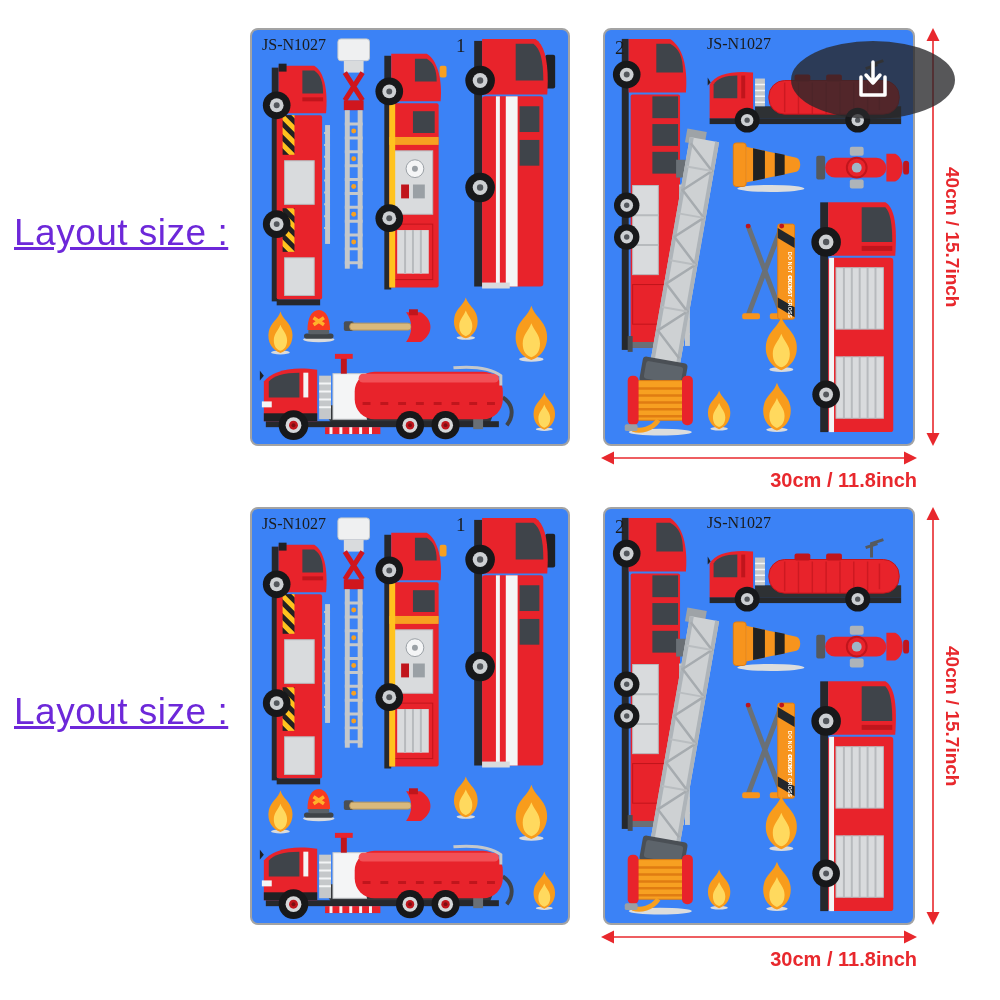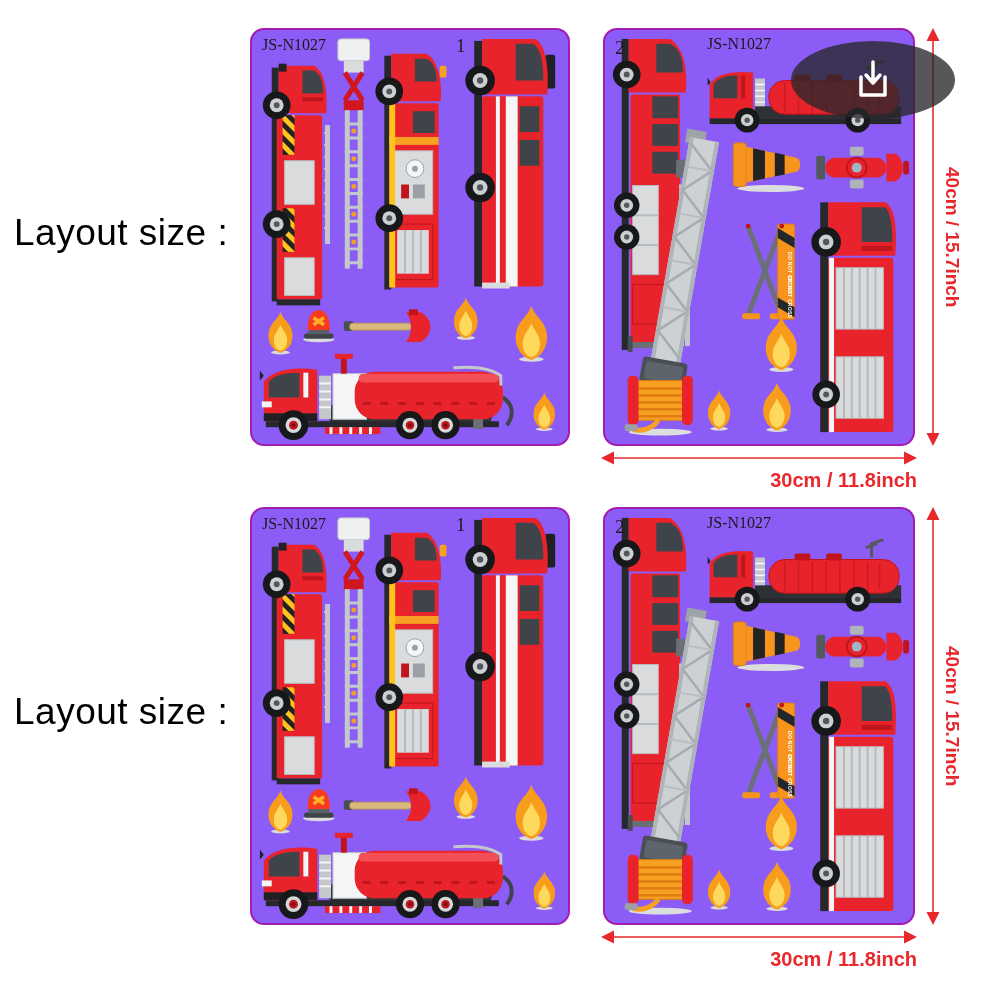--- a/index.html
+++ b/index.html
@@ -5,27 +5,27 @@
   html,body{margin:0;padding:0}
   body{
     width:1000px;height:1000px;position:relative;overflow:hidden;
     background:#ffffff;font-family:"Liberation Sans",sans-serif;
   }
   .row{position:absolute;left:0;width:1000px;height:500px}
   #row1{top:0}
   #row2{top:479px}
 
   .layout-label{
-    position:absolute;left:14px;top:213px;font-size:37px;color:#000000;
-    letter-spacing:.5px;white-space:nowrap;line-height:1.1;
+    position:absolute;left:14px;top:213px;font-size:37px;color:#6d28d9;
+    letter-spacing:.5px;white-space:nowrap;line-height:1.1;text-decoration:underline;
   }
 
   .sheet{
-    position:absolute;top:28px;background:#8b5cf6;border:2px solid #a21caf;
-    border-radius:14px;box-sizing:border-box;
+    position:absolute;top:28px;background:#3b82f6;border:2px solid #a3a3a3;
+    border-radius:8px;box-sizing:border-box;
   }
   .s1{left:250px;width:320px;height:418px}
   .s2{left:603px;width:312px;height:418px}
   .sheet svg.art{position:absolute;left:0;top:0;width:100%;height:100%}
 
   .code,.num{position:absolute;font-family:"Liberation Serif",serif;color:#1b1b1b;line-height:1}
   .c1{left:10px;top:7px;font-size:16px}
   .n1{left:204px;top:6px;font-size:19px}
   .n2{left:10px;top:8px;font-size:19px}
   .c2{left:102px;top:6px;font-size:16px}

